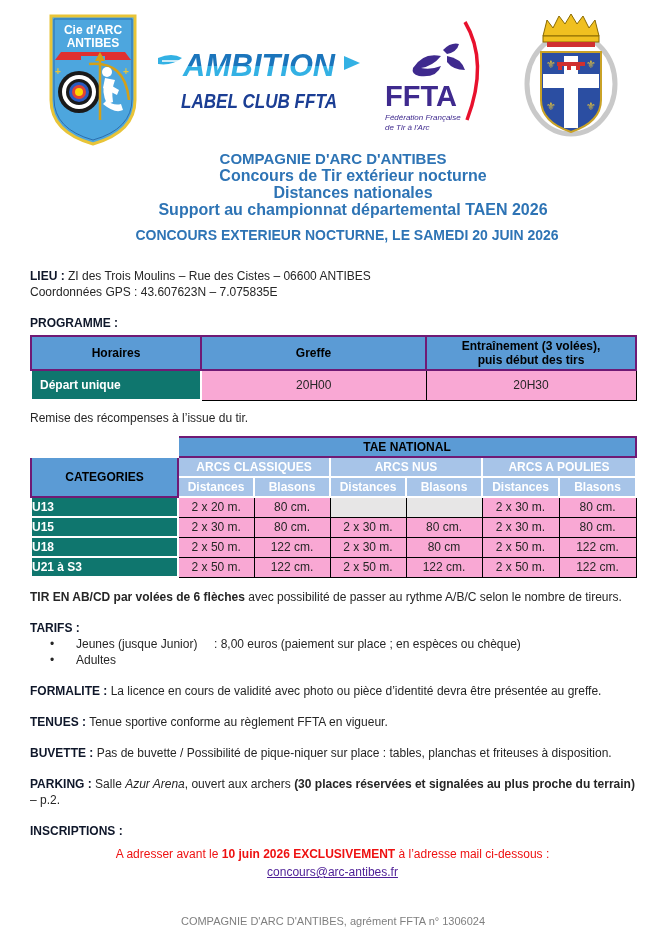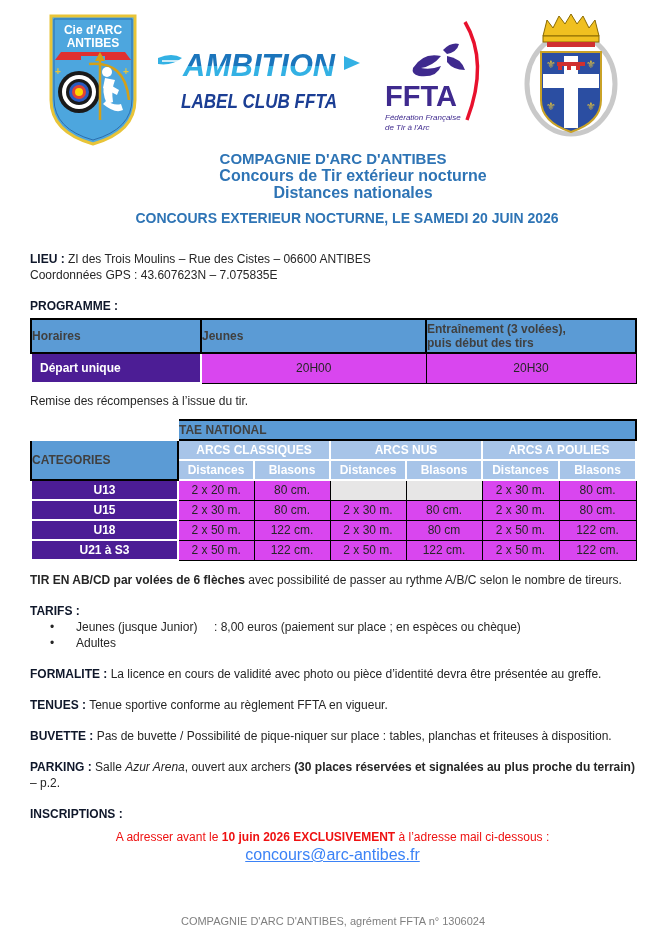--- a/index.html
+++ b/index.html
@@ -24,53 +24,53 @@
   .content { margin:0 31px 0 30px; font-size:12px; color:#262626; }
   .blue-label { color:#0f172a; font-weight:bold; }
   .line { line-height:16px; }
   .lieu-block { margin-top:24px; }
   .prog-label { margin-top:15px; line-height:16px; }
 
   
   table { border-collapse:collapse; width:605px; table-layout:fixed; }
   td { font-size:12px; }
   .prog-table { margin-top:4px; }
-  .hdr-blue { background:#5B9BD5; color:#404040; font-weight:bold; text-align:left; border:2px solid #000000; vertical-align:middle; }
+  .hdr-blue { background:#5B9BD5; color:#000000; font-weight:bold; text-align:center; border:2px solid #701a75; vertical-align:middle; }
   .hdr-light { background:#A7C4E8; color:#fff; font-weight:bold; text-align:center; border:2px solid #fff; vertical-align:middle; }
-  .row-label { background:#4c1d95; color:#fff; font-weight:bold; border:2px solid #fff; vertical-align:middle; }
-  .cell { background:#d946ef; color:#262626; text-align:center; border:1px solid #000; vertical-align:middle; }
+  .row-label { background:#0f766e; color:#fff; font-weight:bold; border:2px solid #fff; vertical-align:middle; }
+  .cell { background:#f9a8d4; color:#262626; text-align:center; border:1px solid #000; vertical-align:middle; }
   .cell-empty { background:#E7E6E6; border:1px solid #000; }
   .no-cell { background:#fff; border:2px solid #fff; }
   .prog-table .hdr-blue { height:34px; white-space:pre-line; line-height:14px; }
   .prog-table .row-label { height:30px; padding-left:8px; }
   .prog-table .cell { height:30px; }
 
   .note { line-height:18px;margin-top:8px; }
   .note-first { margin-top:7px; }
 
   
   .cat-table { margin-top:9px; }
   .cat-table td { height:20px; line-height:13px; }
   .cat-table .hdr-blue { height:20px; }
-  .cat-table .row-label { text-align:center; }
+  .cat-table .row-label { }
 
   .tir-line { margin-top:11px; line-height:16px; }
   .b { font-weight:bold; }
   .i { font-style:italic; }
 
   .tarifs-label { margin-top:15px; line-height:16px; }
   .tarif-row { display:flex; line-height:16px; }
   .tarif-bullet { width:26px; margin-left:20px; }
   .tarif-name { width:138px; }
 
   .section-line { margin-top:15px; line-height:16px; }
 
   .red-line { margin-top:7px; text-align:center; color:#EE1111; font-size:12px; line-height:17px; }
   .email-line { text-align:center; line-height:18px; }
-  .email-link { color:#3b82f6; text-decoration:underline; font-size:16px; }
+  .email-link { color:#4c1d95; text-decoration:underline; font-size:12px; }
 
   .footer { position:absolute; left:0; right:0; bottom:14px; text-align:center; color:#7F7F7F; font-size:11px; }
 </style>
 </head>
 <body>
 
 <div class="page">
 
   <div class="logo-header">
 
@@ -158,20 +158,21 @@
         </g>
         <path d="M34 52 h28 v4 h-5 v4 h-4 v-4 h-5 v4 h-4 v-4 h-5 v4 h-4 v-4 h-1 z" fill="#D03030"></path>
       </g>
     </svg>
   </div>
 
   <div class="titles">
     <div class="t-club">COMPAGNIE D'ARC D'ANTIBES</div>
     <div class="t-sub">Concours de Tir extérieur nocturne</div>
     <div class="t-sub">Distances nationales</div>
+    <div class="t-sub">Support au championnat départemental TAEN 2026</div>
     <div class="t-event">CONCOURS EXTERIEUR NOCTURNE, LE SAMEDI 20 JUIN 2026</div>
   </div>
 
   <div class="content">
 
     <div class="lieu-block">
       <div class="line"><span class="blue-label">LIEU :</span><span> ZI des Trois Moulins – Rue des Cistes – 06600 ANTIBES</span></div>
       <div class="line">Coordonnées GPS : 43.607623N – 7.075835E</div>
     </div>
 
@@ -179,21 +180,21 @@
 
     <table class="prog-table">
       <colgroup>
           <col style="width:170px">
           <col style="width:225px">
           <col style="width:210px">
         </colgroup>
       <tbody>
           <tr>
         <td class="hdr-blue">Horaires</td>
-        <td class="hdr-blue">Jeunes</td>
+        <td class="hdr-blue">Greffe</td>
         <td class="hdr-blue">Entraînement (3 volées),
 puis début des tirs</td>
       </tr>
       <tr>
         <td class="row-label">Départ unique</td>
         <td class="cell">20H00</td>
         <td class="cell">20H30</td>
       </tr>
     </tbody>
       </table>

